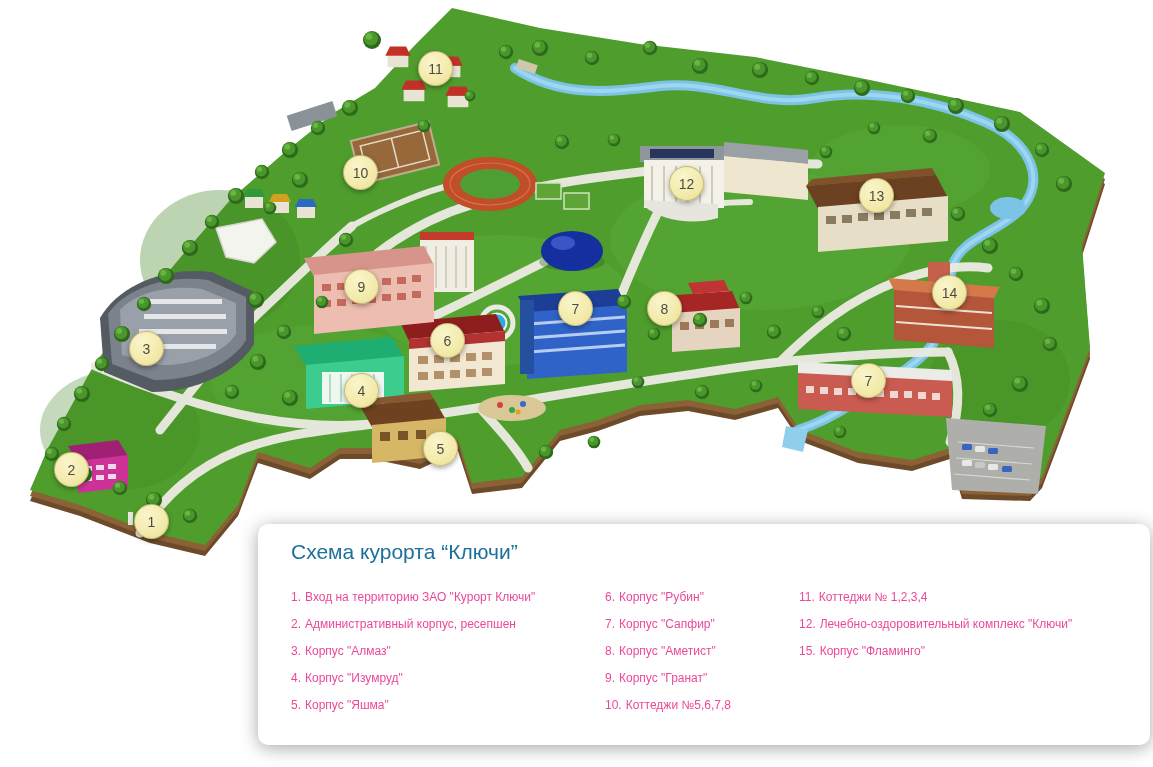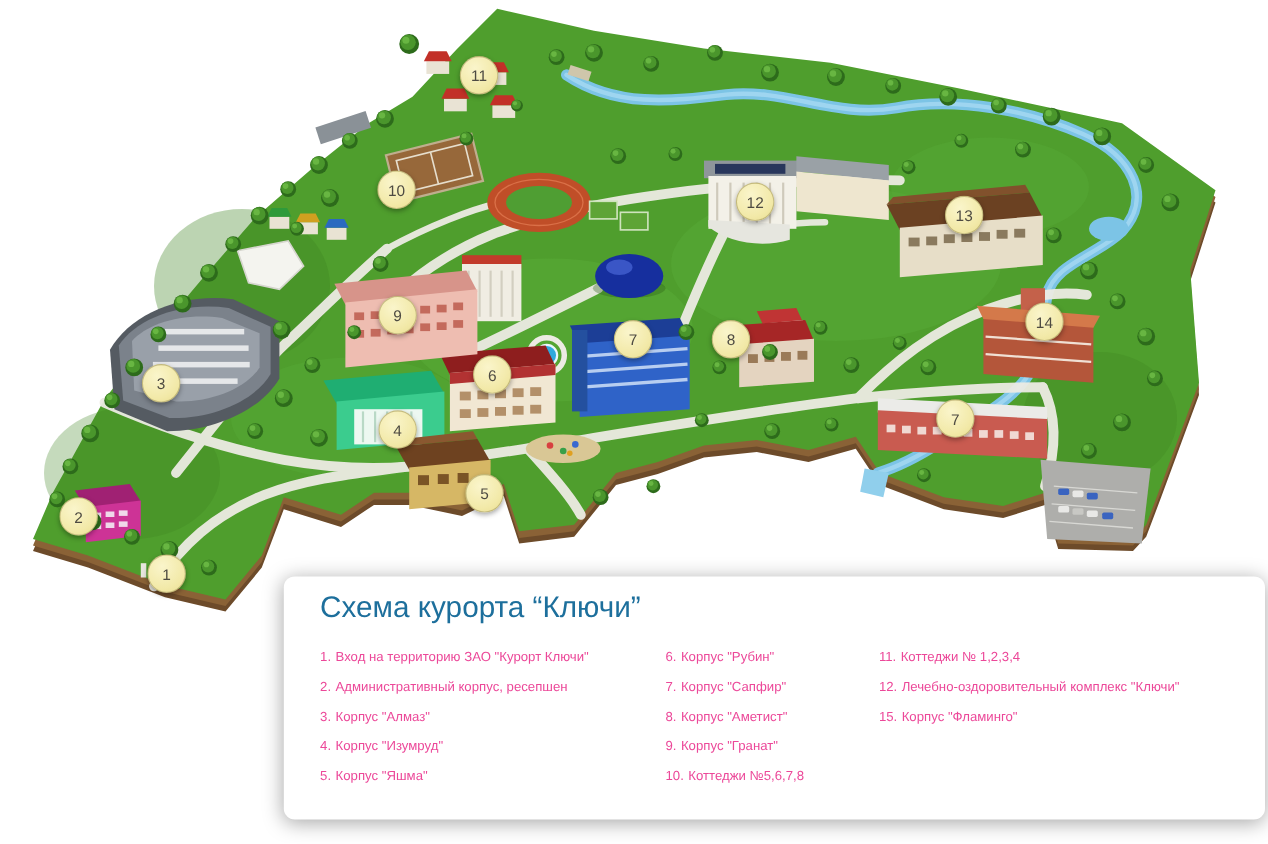--- a/index.html
+++ b/index.html
@@ -16,21 +16,21 @@
     box-shadow:0 2px 5px rgba(0,0,0,.35);
     display:flex; align-items:center; justify-content:center;
     font-size:14px; color:#4e4b42; pointer-events:auto; cursor:pointer;
   }
   .legend {
     position:absolute; left:258px; top:524px; width:892px; height:221px;
     background:#ffffff; border-radius:10px;
     box-shadow:0 3px 18px rgba(0,0,0,.35);
     padding:16px 0 0 33px; z-index:10;
   }
-  .legend-title { font-size:27px; line-height:24px; color:#1d6f9c; margin-bottom:20px; font-weight:normal; }
+  .legend-title { font-size:21px; line-height:24px; color:#1d6f9c; margin-bottom:20px; font-weight:normal; }
   .legend-cols { display:flex; }
   .col-1 { width:314px; }
   .col-2 { width:194px; }
   .col-3 { flex:1; }
   .lg-item { font-size:12px; color:#ec4899; line-height:27px; white-space:nowrap; }
   .lg-num { margin-right:4px; }
 </style>
 </head>
 <body>
 

